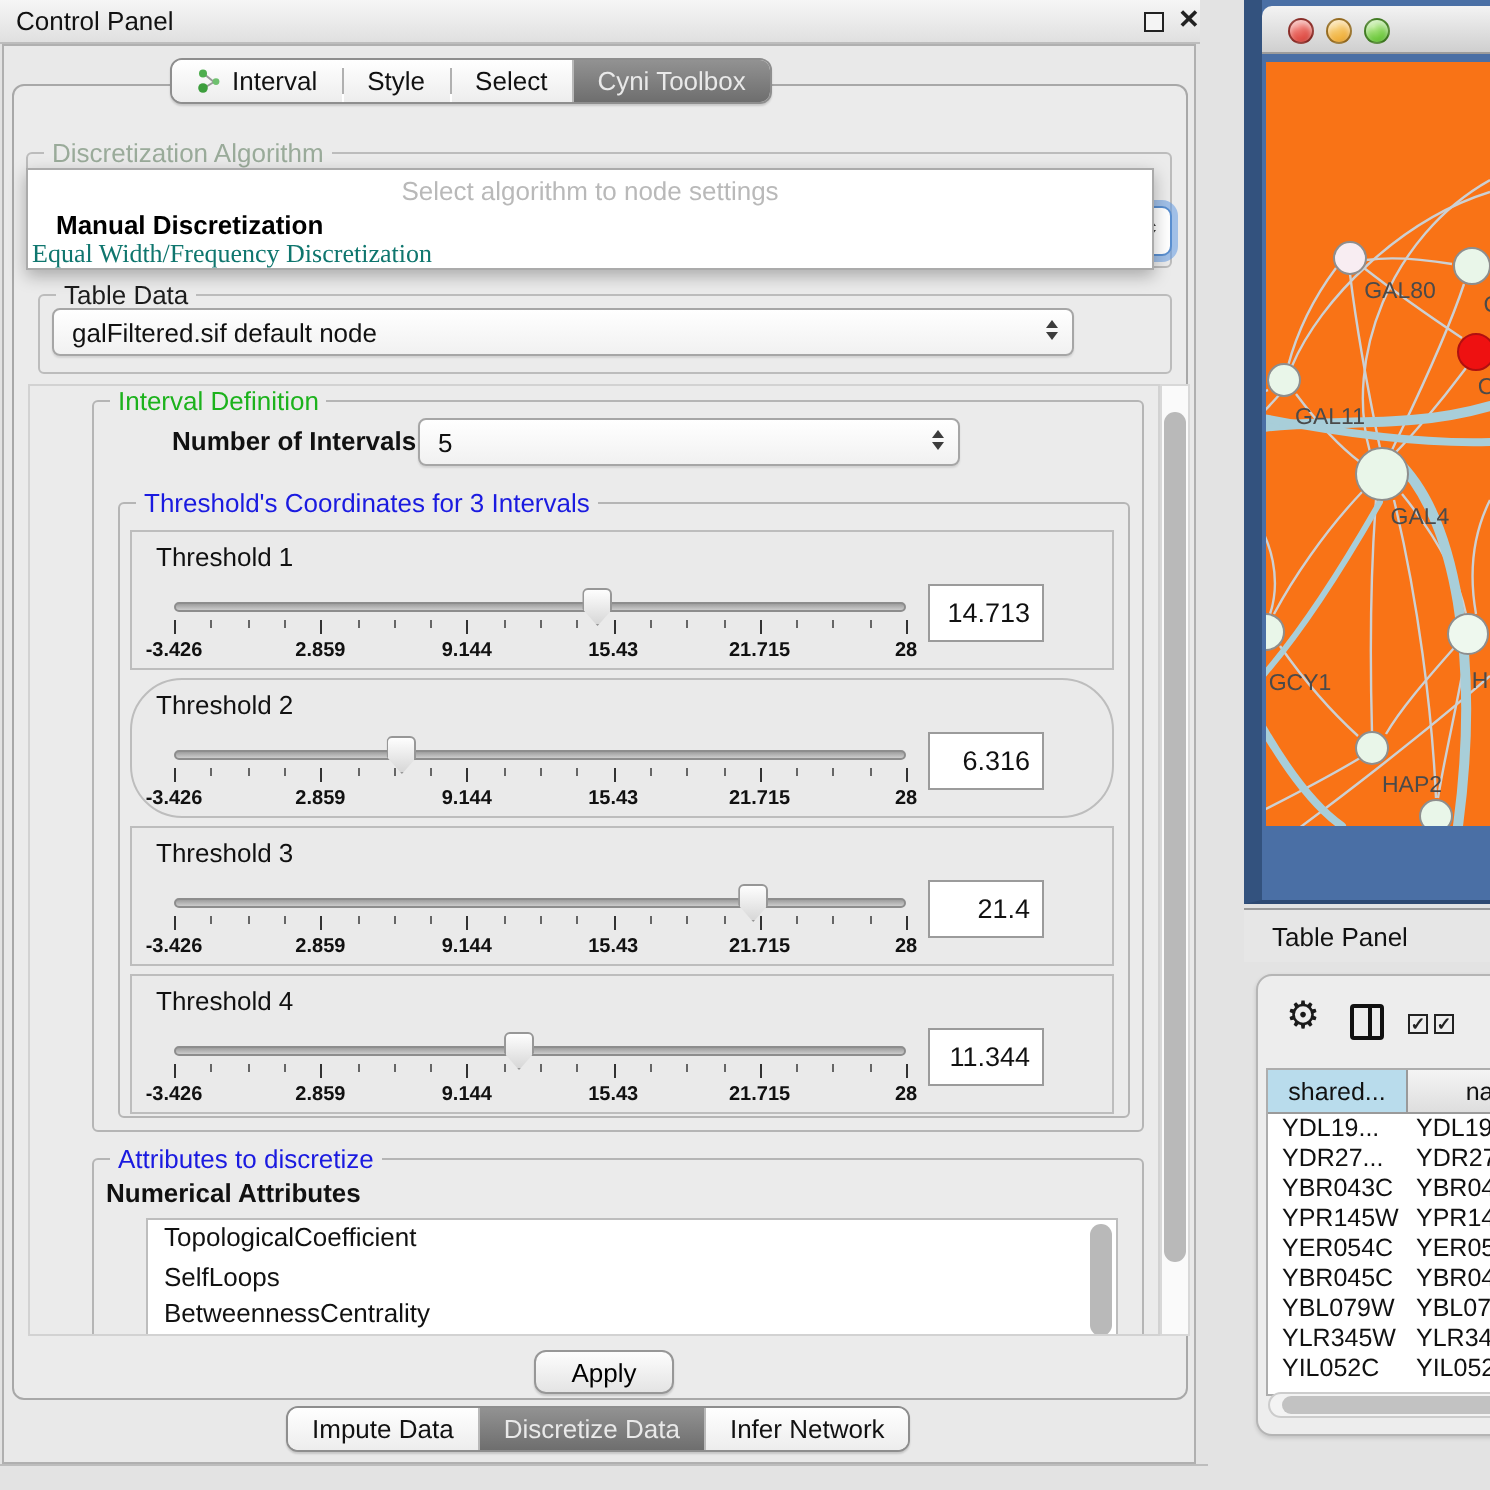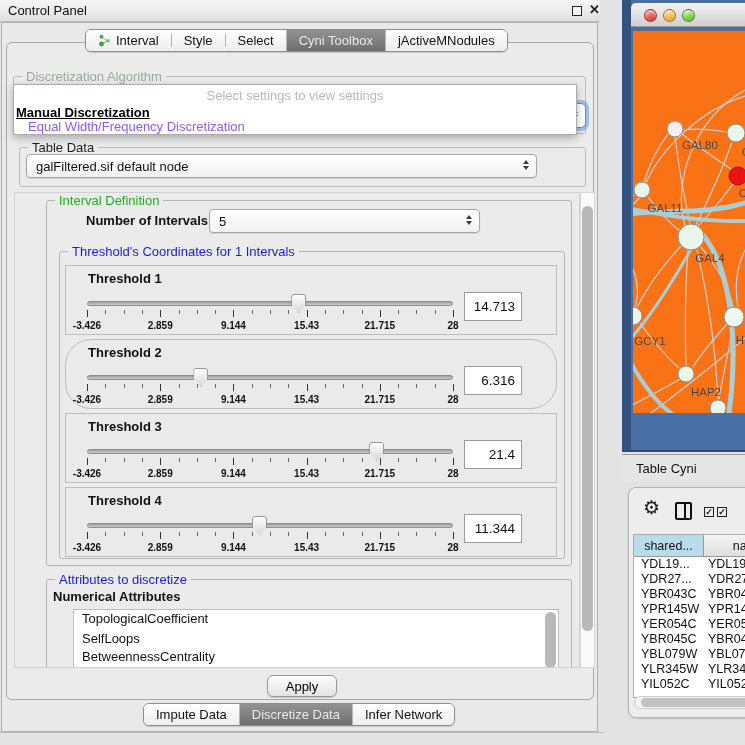--- a/index.html
+++ b/index.html
@@ -40,40 +40,40 @@
   .spin { position:absolute; right:7px; top:5px; display:flex; flex-direction:column; gap:2px; }
   .spin i { display:block; width:0; height:0; border-left:3.5px solid transparent;
     border-right:3.5px solid transparent; }
   .spin .up { border-bottom:4px solid #3c3c3c; }
   .spin .dn { border-top:4px solid #3c3c3c; }
 
   
   .popup { position:absolute; left:13px; top:84px; width:564px; height:51px; background:#fff;
     border:1px solid #ababab; box-shadow:0 3px 8px rgba(0,0,0,.28); z-index:10; }
   .popup .prompt { position:absolute; left:0; right:0; top:3px; text-align:center; color:#b9b9b9; }
-  .popup .opt1 { position:absolute; left:2px; top:20px; font-weight:bold; color:#000;text-decoration:underline; }
-  .popup .opt2 { position:absolute; left:14px; top:34px; color:#8b5cf6; }
+  .popup .opt1 { position:absolute; left:14px; top:20px; font-weight:bold; color:#000; }
+  .popup .opt2 { position:absolute; left:2px; top:34px; color:#0f766e;font-family:Liberation Serif, serif; }
   .combo-glow { position:absolute; left:558px; top:103px; width:28px; height:25px;
     background:#fff; border:1px solid #5a8fd0; border-radius:5px;
     box-shadow:0 0 0 3px rgba(98,155,227,.55); z-index:4; }
 
   
   .viewport { position:absolute; left:14px; top:192px; width:566px; height:476px;
     overflow:hidden; background:#ebebeb; border:1px solid #d2d2d2; }
   .vscroll { position:absolute; left:580px; top:192px; width:15px; height:476px;
     background:#fafafa; border:1px solid #d8d8d8; }
   .vthumb { position:absolute; left:1px; top:13px; width:11px; height:425px;
     background:#b9b9b9; border-radius:6px; }
 
   .nlabel { position:absolute; font-weight:bold; font-size:13px; }
 
   
   .threshold { position:absolute; left:50px; width:492px; height:70px;
     border:1px solid #bdbdbd; background:#eaeaea; }
-  .th-label { position:absolute; left:22px; top:5px; font-weight:bold; font-size:13px; }
+  .th-label { position:absolute; left:12px; top:5px; font-weight:normal; font-size:13px; }
   .slider { position:absolute; left:21px; top:28px; width:366px; height:40px; }
   .track { position:absolute; left:0; right:0; top:7px; height:5px; border:1px solid #8d8d8d;
     border-radius:3px; background:linear-gradient(#9e9e9e,#cccccc); }
   .handle { position:absolute; top:0; width:15px; height:19px;
     background:linear-gradient(#fefefe,#d7d7d7); border:1px solid #979797;
     clip-path:polygon(8% 0,92% 0,100% 10%,100% 55%,50% 100%,0 55%,0 10%); border-radius:3px; }
   .ticks { position:absolute; left:0; right:0; top:0; height:40px; }
   .tick { position:absolute; top:16px; width:1px; height:4px; background:#666; }
   .tick.major { height:7px; background:#333; }
   .ticklab { position:absolute; top:26px; transform:translateX(-50%); font-size:10px;
@@ -161,39 +161,36 @@
     <span class="seg-item" style="border-left:none;">
       <span>Style</span>
     </span>
     <span class="seg-sep"></span>
     <span class="seg-item" style="border-left:none;">
       <span>Select</span>
     </span>
     <span class="seg-item dark">
       <span>Cyni Toolbox</span>
     </span>
-    <span class="seg-item">
-      <span>jActiveMNodules</span>
-    </span>
   </div>
 
   <div class="tabpane"></div>
 
   <div class="groupbox" style="left:13px; top:76px; width:573px; height:58px;">
     <span class="grouptitle" style="color:#9aab9a;">Discretization Algorithm</span>
   </div>
   <div class="combo-glow">
     <span class="spin">
         <i class="up"></i>
         <i class="dn"></i>
       </span>
   </div>
 
   <div class="popup">
-    <div class="prompt">Select settings to view settings</div>
+    <div class="prompt">Select algorithm to node settings</div>
     <div class="opt1">Manual Discretization</div>
     <div class="opt2">Equal Width/Frequency Discretization</div>
   </div>
 
   <div class="groupbox" style="left:19px; top:147px; width:567px; height:40px;">
     <span class="grouptitle" style="color:#1c1c1c;">Table Data</span>
   </div>
   <div class="combo" style="left:26px; top:154px; width:511px;">
     <span class="cval">galFiltered.sif default node</span>
     <span class="spin">
@@ -211,21 +208,21 @@
     <span class="nlabel" style="left:71px; top:20px;">Number of Intervals</span>
     <div class="combo" style="left:194px; top:16px; width:271px;">
       <span class="cval">5</span>
       <span class="spin">
           <i class="up"></i>
           <i class="dn"></i>
         </span>
     </div>
 
     <div class="groupbox" style="left:44px; top:58px; width:506px; height:308px; border-color:#b5b5b5;">
-      <span class="grouptitle" style="color:#1a1ae0;">Threshold's Coordinates for 1 Intervals</span>
+      <span class="grouptitle" style="color:#1a1ae0;">Threshold's Coordinates for 3 Intervals</span>
     </div>
 
     <div class="threshold" style="top:72px;">
       <span class="th-label">Threshold 1</span>
       <div class="slider">
         <div class="track"></div>
         <div class="ticks">
             <i class="tick major" style="left: 0%;"></i>
             <b class="ticklab" style="left: 0%;">-3.426</b>
             <i class="tick" style="left: 5%;"></i>
@@ -461,21 +458,21 @@
           <text x="740" y="344" text-anchor="middle" stroke="none">H</text>
           <circle cx="686" cy="374" r="8" fill="#e9f6e9"></circle>
           <text x="706" y="396" text-anchor="middle" stroke="none">HAP2</text>
           <circle cx="718" cy="408" r="8" fill="#e9f6e9"></circle>
         </g>
     </svg>
   </div>
 </div>
 
 <div class="tp-bar">
-  <span class="tp-title">Table Cyni</span>
+  <span class="tp-title">Table Panel</span>
 </div>
 <div class="tp-window">
   <span class="gear">⚙</span>
   <span class="colicon">
       <i></i>
     </span>
   <span class="cb" style="left:75px;">✓</span>
   <span class="cb" style="left:88px;">✓</span>
   <div class="tp-table">
     <div class="thead">

